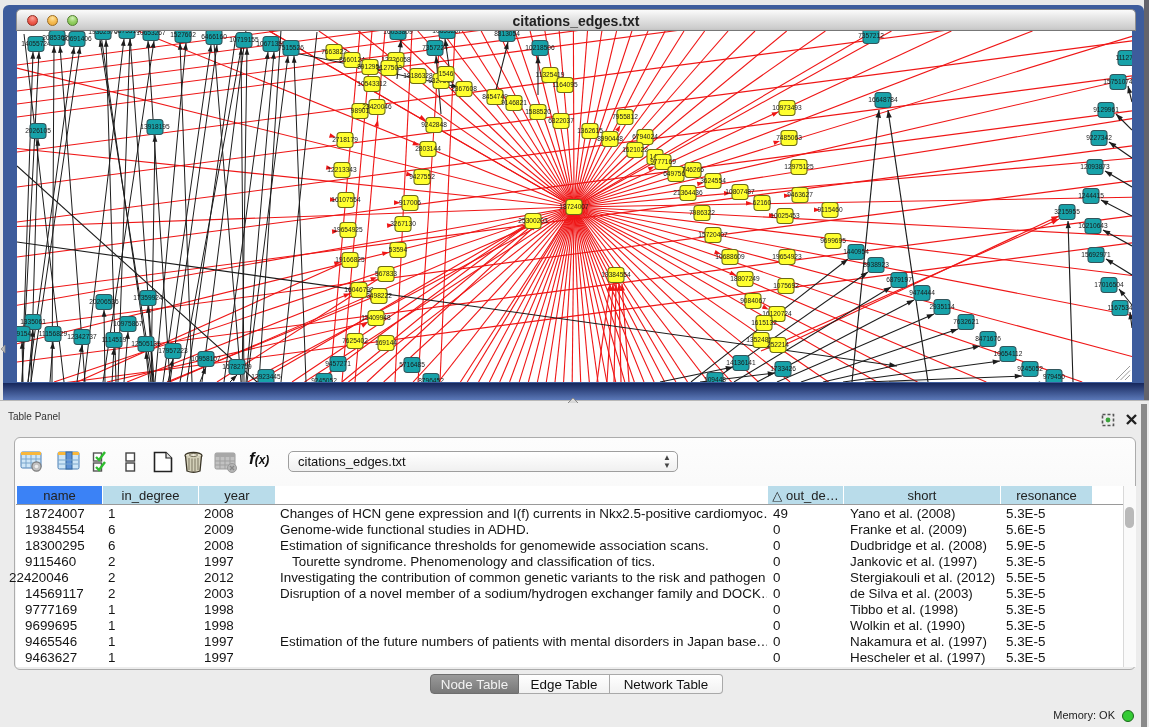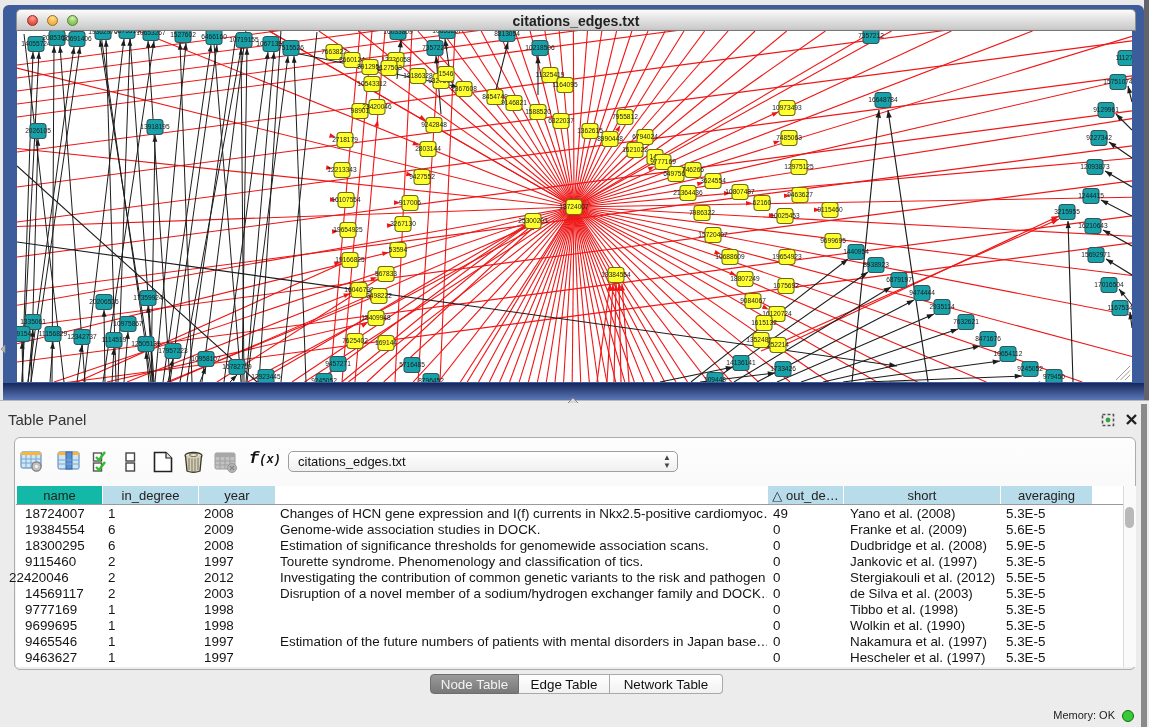--- a/index.html
+++ b/index.html
@@ -4,21 +4,21 @@
 body{width:1149px;height:727px;position:relative;overflow:hidden;background:#e9e9e9;font-family:"Liberation Sans",sans-serif}
 #frame{position:absolute;left:3px;top:5px;width:1141px;height:395px;background:#3d5c9c;border-radius:6px 6px 0 0}
 #frame .bstrip{position:absolute;left:0;bottom:0;width:100%;height:17px;background:linear-gradient(#16275b,#5b78b8)}
 #titlebar{position:absolute;left:13px;top:4px;width:1120px;height:22px;border-radius:5px 5px 0 0;
  background:linear-gradient(#fbfbfb,#e3e3e3 45%,#cdcdcd 90%,#c2c2c2);border:1px solid #8f8f8f;border-bottom:1px solid #777}
 #titlebar .t{position:absolute;width:100%;text-align:center;top:3px;font-size:14px;font-weight:bold;color:#222}
 .tl{position:absolute;top:5px;width:11px;height:11px;border-radius:50%}
 #canvas{position:absolute;left:14px;top:26px;width:1115px;height:351px;background:#fff;overflow:hidden}
 #rstrip{position:absolute;left:1144px;top:0;width:5px;height:400px;background:#63636b}
 #panel{position:absolute;left:0;top:400px;width:1149px;height:327px;background:#ececec;border-top:1px solid #b7b7b7}
-#panel .hdr{position:absolute;left:8px;top:10px;font-size:15px;color:#333}
+#panel .hdr{position:absolute;left:8px;top:10px;font-size:10px;color:#333}
 #pbody{position:absolute;left:14px;top:437px;width:1122px;height:233px;border:1px solid #acacac;border-radius:6px;background:linear-gradient(#fdfdfd,#ededed)}
 .ticon{position:absolute;top:451px}
 #combo{position:absolute;left:288px;top:451px;width:390px;height:21px;background:linear-gradient(#fff,#f0f0f0);border:1px solid #9e9e9e;border-radius:5px;font-size:13px;color:#111;padding:2px 0 0 9px}
 #combo .ar{position:absolute;right:6px;top:2px;font-size:8px;color:#444;line-height:8px;text-align:center}
 #thead{position:absolute;left:16px;top:486px;width:1107px;height:19px;background:#fff}
 #thead div{position:absolute;top:0;height:19px;background:#b9dcea;font-size:13px;color:#222;text-align:center;line-height:19px;overflow:hidden}
 #tbodybg{position:absolute;left:16px;top:505px;width:1107px;height:162px;background:#fff}
 .trow{position:absolute;left:0;width:1136px;height:16px;font-size:13.4px;line-height:16px;color:#141414}
 .trow span{position:absolute;top:0;height:16px;white-space:nowrap;overflow:hidden}
 #hline{position:absolute;left:16px;top:504px;width:1119px;height:1px;background:#9a9a9a}
@@ -937,63 +937,63 @@
     <path d="M7 7 V19 M10 7.5 V20 M13 7.5 V20 M16 7 V19" stroke="#8a8570" stroke-width="1.2"></path>
     <ellipse cx="11.5" cy="4" rx="4" ry="1.5" fill="#efeadb" stroke="#6b6650"></ellipse>
   </svg>
 <svg class="ticon" style="left:214px" width="25" height="22">
     <rect x="1" y="2" width="20" height="16" rx="1.5" fill="#c2c2c2" stroke="#9a9a9a"></rect>
     <rect x="1" y="2" width="20" height="4" fill="#a8a8a8"></rect>
     <path d="M1 10 H21 M1 14 H21 M6 6 V18 M11 6 V18 M16 6 V18" stroke="#9f9f9f" stroke-width="1"></path>
     <circle cx="18" cy="17" r="4.5" fill="#b5b5b5" stroke="#999"></circle>
     <path d="M16 15 L20 19 M20 15 L16 19" stroke="#888" stroke-width="1.4"></path>
   </svg>
-<div class="ticon" style="left:249px;top:449px;font-family:Liberation Mono, monospace;font-style:italic;font-weight:bold;font-size:17px;color:#111">f<span style="font-size:12px">(x)</span></div>
+<div class="ticon" style="left:249px;top:449px;font-family:Liberation Sans, sans-serif;font-style:italic;font-weight:bold;font-size:17px;color:#111">f<span style="font-size:12px">(x)</span></div>
 <div id="combo">citations_edges.txt<div class="ar">▲<br>▼</div></div>
 <div id="thead">
- <div style="left:1px;width:85px;background:#14b8a6">name</div>
+ <div style="left:1px;width:85px;background:#3b82f6">name</div>
  <div style="left:87px;width:95px">in_degree</div>
  <div style="left:183px;width:76px">year</div>
  <div style="left:752px;width:75px">△ out_de…</div>
  <div style="left:828px;width:156px">short</div>
- <div style="left:985px;width:91px">averaging</div>
+ <div style="left:985px;width:91px">resonance</div>
 </div>
 <div id="tbodybg"></div>
 <div class="trow" style="top:506px">
 <span style="left:25px">18724007</span>
     <span style="left:108px">1</span>
     <span style="left:204px">2008</span>
 <span style="left:280px;width:487px">Changes of HCN gene expression and I(f) currents in Nkx2.5-positive cardiomyoc…</span>
     <span style="left:773px">49</span>
 <span style="left:850px">Yano et al. (2008)</span>
     <span style="left:1006px">5.3E-5</span>
   </div>
 <div class="trow" style="top:522px">
 <span style="left:25px">19384554</span>
     <span style="left:108px">6</span>
     <span style="left:204px">2009</span>
-<span style="left:280px;width:487px">Genome-wide association studies in DOCK.</span>
+<span style="left:280px;width:487px">Genome-wide functional studies in ADHD.</span>
     <span style="left:773px">0</span>
 <span style="left:850px">Franke et al. (2009)</span>
     <span style="left:1006px">5.6E-5</span>
   </div>
 <div class="trow" style="top:538px">
 <span style="left:25px">18300295</span>
     <span style="left:108px">6</span>
     <span style="left:204px">2008</span>
 <span style="left:280px;width:487px">Estimation of significance thresholds for genomewide association scans.</span>
     <span style="left:773px">0</span>
 <span style="left:850px">Dudbridge et al. (2008)</span>
     <span style="left:1006px">5.9E-5</span>
   </div>
 <div class="trow" style="top:554px">
 <span style="left:25px">9115460</span>
     <span style="left:108px">2</span>
     <span style="left:204px">1997</span>
-<span style="left:280px;width:487px">Tourette syndrome. Phenomenology and classification of tics.</span>
+<span style="left:292px;width:487px">Tourette syndrome. Phenomenology and classification of tics.</span>
     <span style="left:773px">0</span>
 <span style="left:850px">Jankovic et al. (1997)</span>
     <span style="left:1006px">5.3E-5</span>
   </div>
 <div class="trow" style="top:570px">
 <span style="left:9px">22420046</span>
     <span style="left:108px">2</span>
     <span style="left:204px">2012</span>
 <span style="left:280px;width:487px">Investigating the contribution of common genetic variants to the risk and pathogen…</span>
     <span style="left:773px">0</span>

